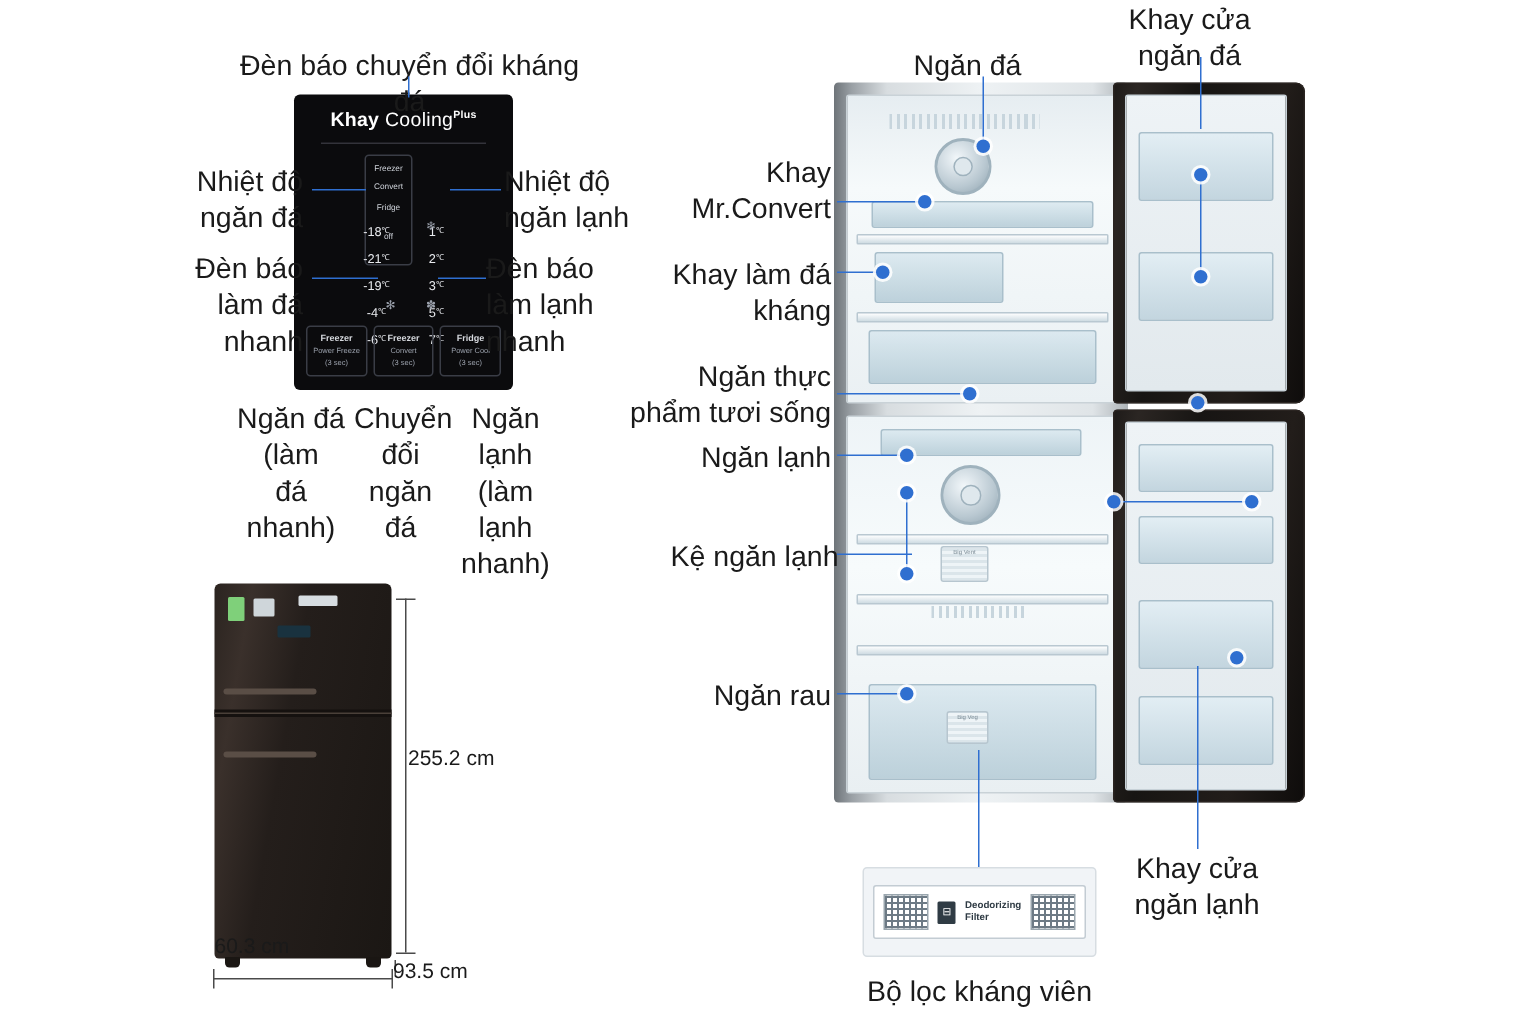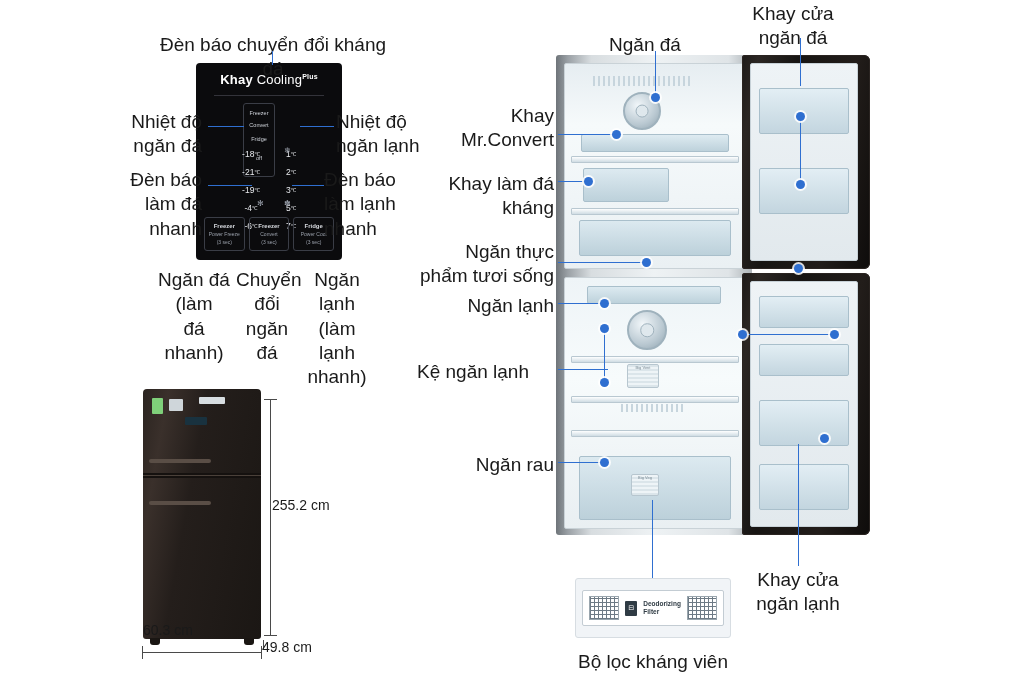--- a/index.html
+++ b/index.html
@@ -220,21 +220,21 @@
 <div class="dimline" style="left:264px;top:399px;width:13px;height:1px;"></div>
 <div class="dimline" style="left:264px;top:635px;width:13px;height:1px;"></div>
 <div class="dimtxt" style="left:272px;top:497px;">255.2 cm</div>
 
 <div class="dimline" style="left:142px;top:652px;width:120px;height:1px;"></div>
 <div class="dimline" style="left:142px;top:646px;width:1px;height:13px;"></div>
 <div class="dimline" style="left:261px;top:646px;width:1px;height:13px;"></div>
 <div class="dimtxt" style="left:143px;top:622px;">60.3 cm</div>
 
 <div class="dimline" style="left:263px;top:640px;width:1px;height:10px;"></div>
-<div class="dimtxt" style="left:262px;top:639px;">49.8 cm</div>
+<div class="dimtxt" style="left:262px;top:639px;">93.5 cm</div>
 
 <div id="fridge">
   <div id="cabinet">
 
     <div class="section" id="freezer">
       <div class="fan" style="left:58px;top:28px;width:34px;height:34px;"></div>
       <div class="grill" style="left:28px;top:12px;width:100px;height:10px;"></div>
       <div class="bin" style="left:16px;top:70px;width:146px;height:16px;"></div>
       <div class="shelf" style="top:92px;"></div>
       <div class="bin" style="left:18px;top:104px;width:84px;height:32px;"></div>
@@ -293,21 +293,21 @@
 
 <div class="lbl r" style="left:412px;top:240px;width:142px;white-space:pre-line;">Ngăn thực
 phẩm tươi sống</div>
 <div class="ln h" style="left:558px;top:262px;width:88px;"></div>
 <div class="dot" style="left:642px;top:258px;"></div>
 
 <div class="lbl r" style="left:440px;top:294px;width:114px;">Ngăn lạnh</div>
 <div class="ln h" style="left:558px;top:303px;width:46px;"></div>
 <div class="dot" style="left:600px;top:299px;"></div>
 
-<div class="lbl r" style="left:395px;top:360px;width:134px;">Kệ ngăn lạnh</div>
+<div class="lbl r" style="left:436px;top:360px;width:134px;text-align:center;">Kệ ngăn lạnh</div>
 <div class="ln h" style="left:558px;top:369px;width:50px;"></div>
 <div class="ln v" style="left:604px;top:330px;height:52px;"></div>
 <div class="dot" style="left:600px;top:324px;"></div>
 <div class="dot" style="left:600px;top:378px;"></div>
 
 <div class="lbl r" style="left:440px;top:453px;width:114px;">Ngăn rau</div>
 <div class="ln h" style="left:558px;top:462px;width:46px;"></div>
 <div class="dot" style="left:600px;top:458px;"></div>
 
 <div class="lbl c" style="left:730px;top:568px;width:136px;white-space:pre-line;">Khay cửa

